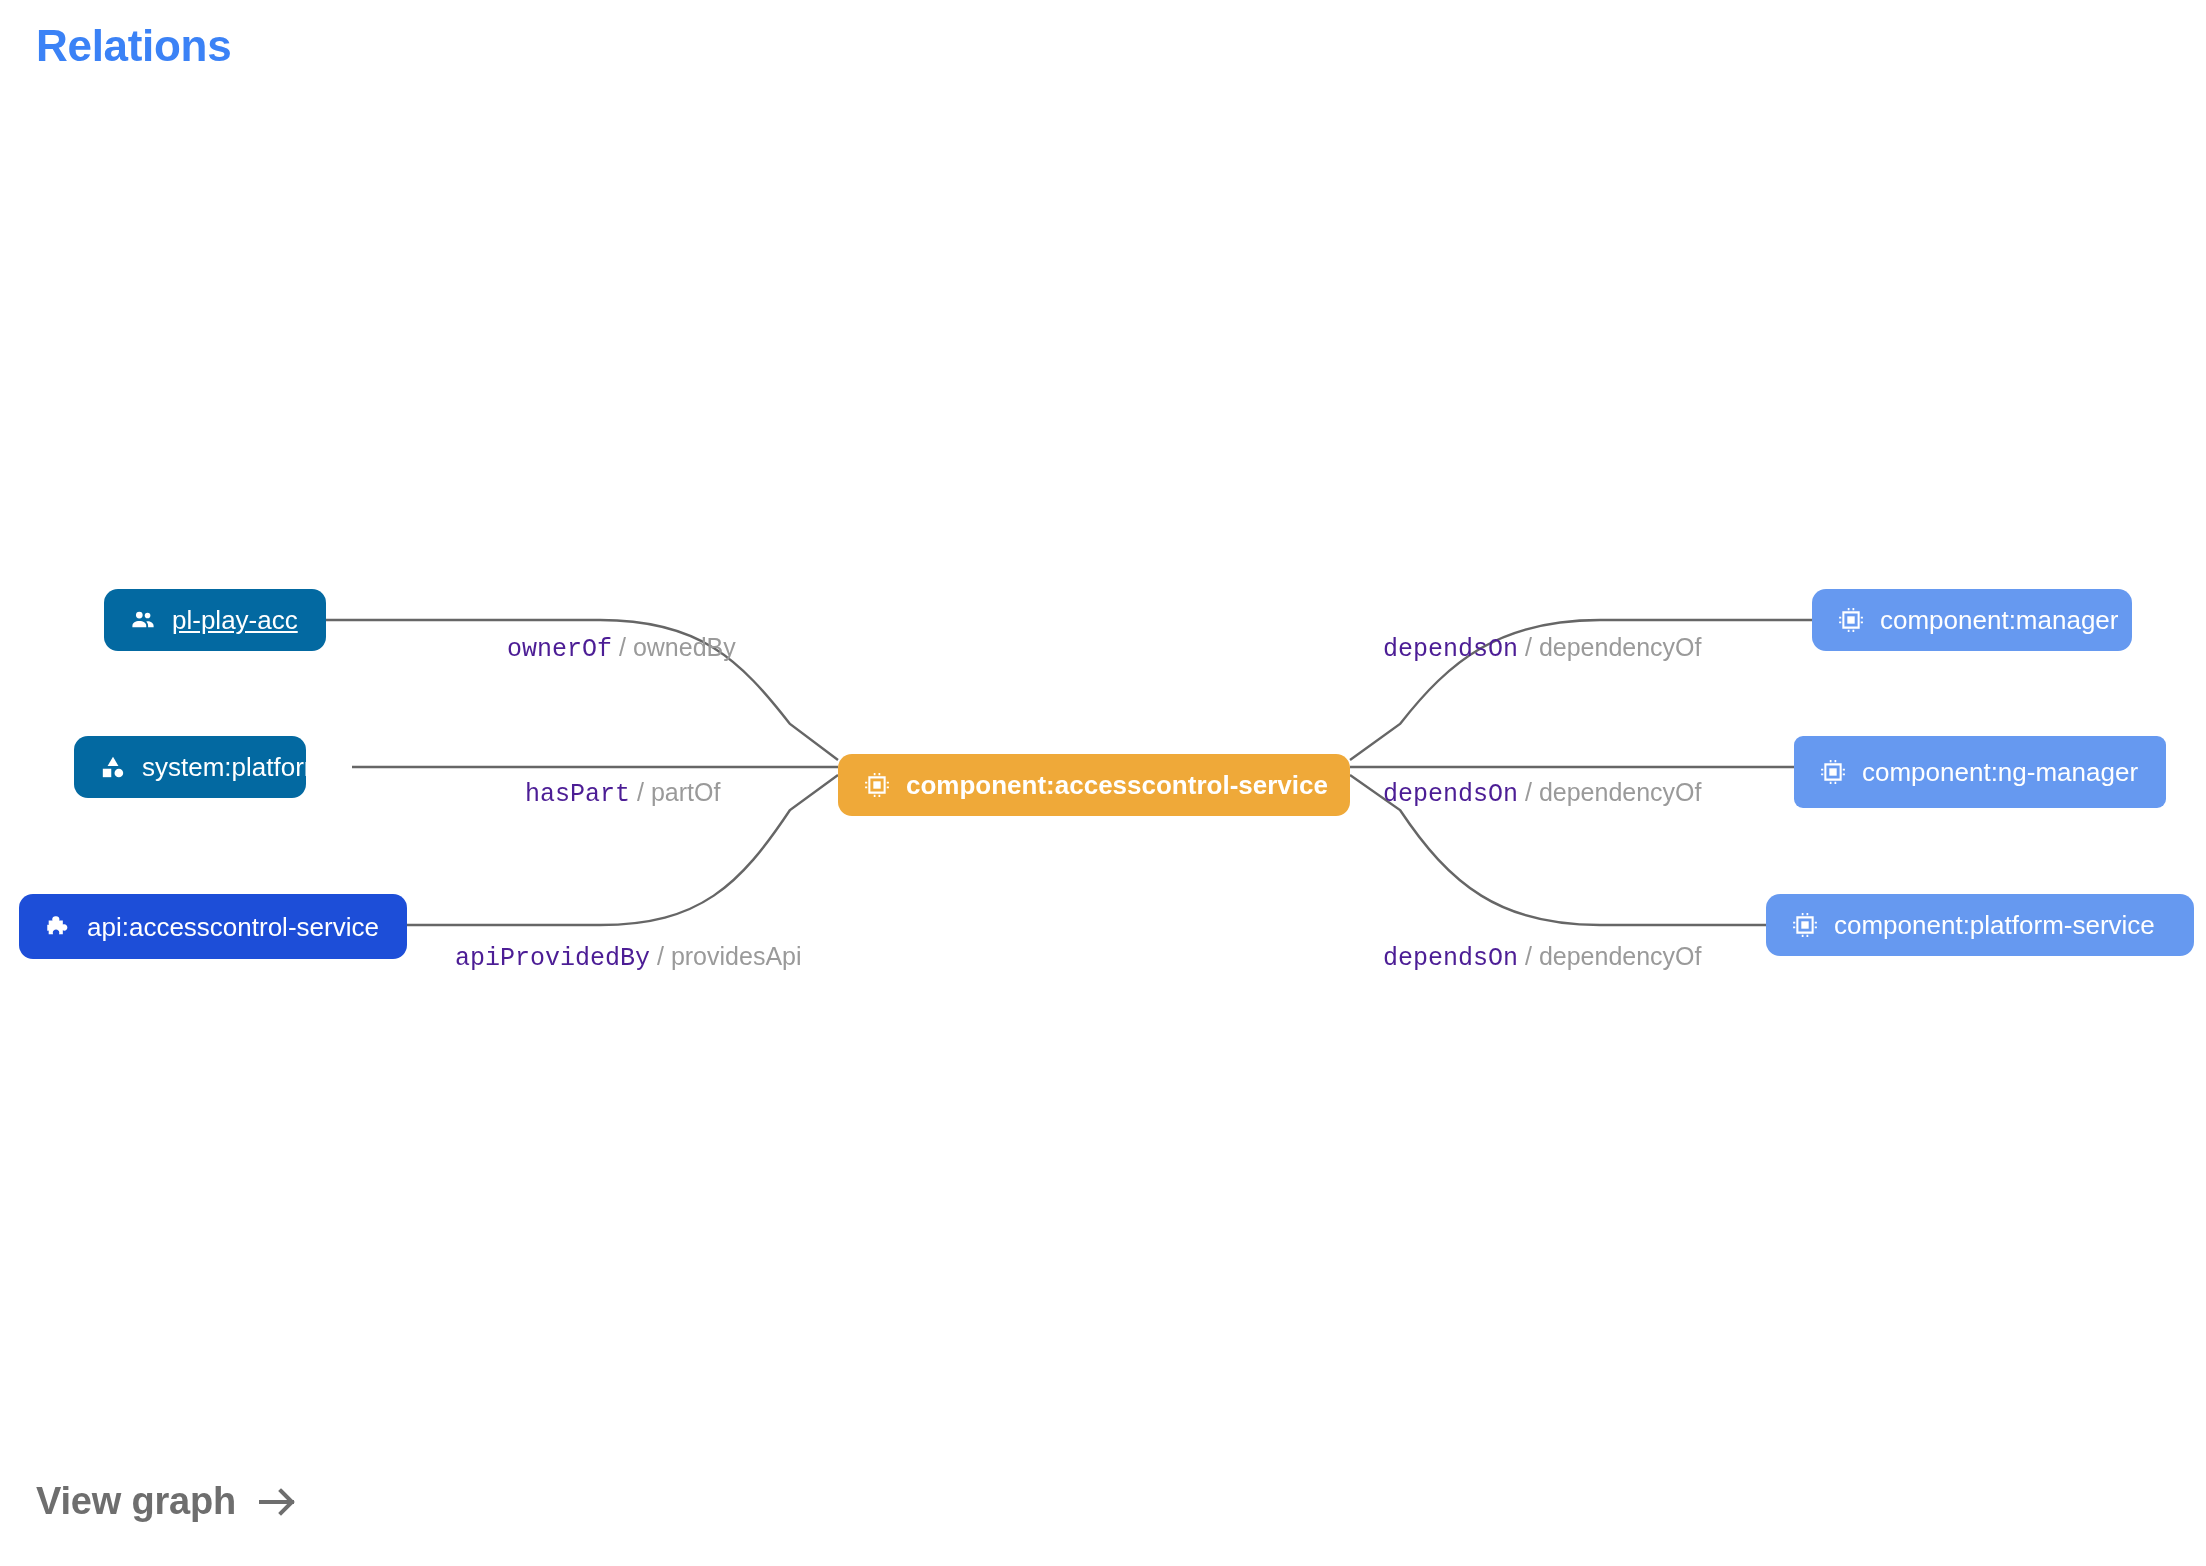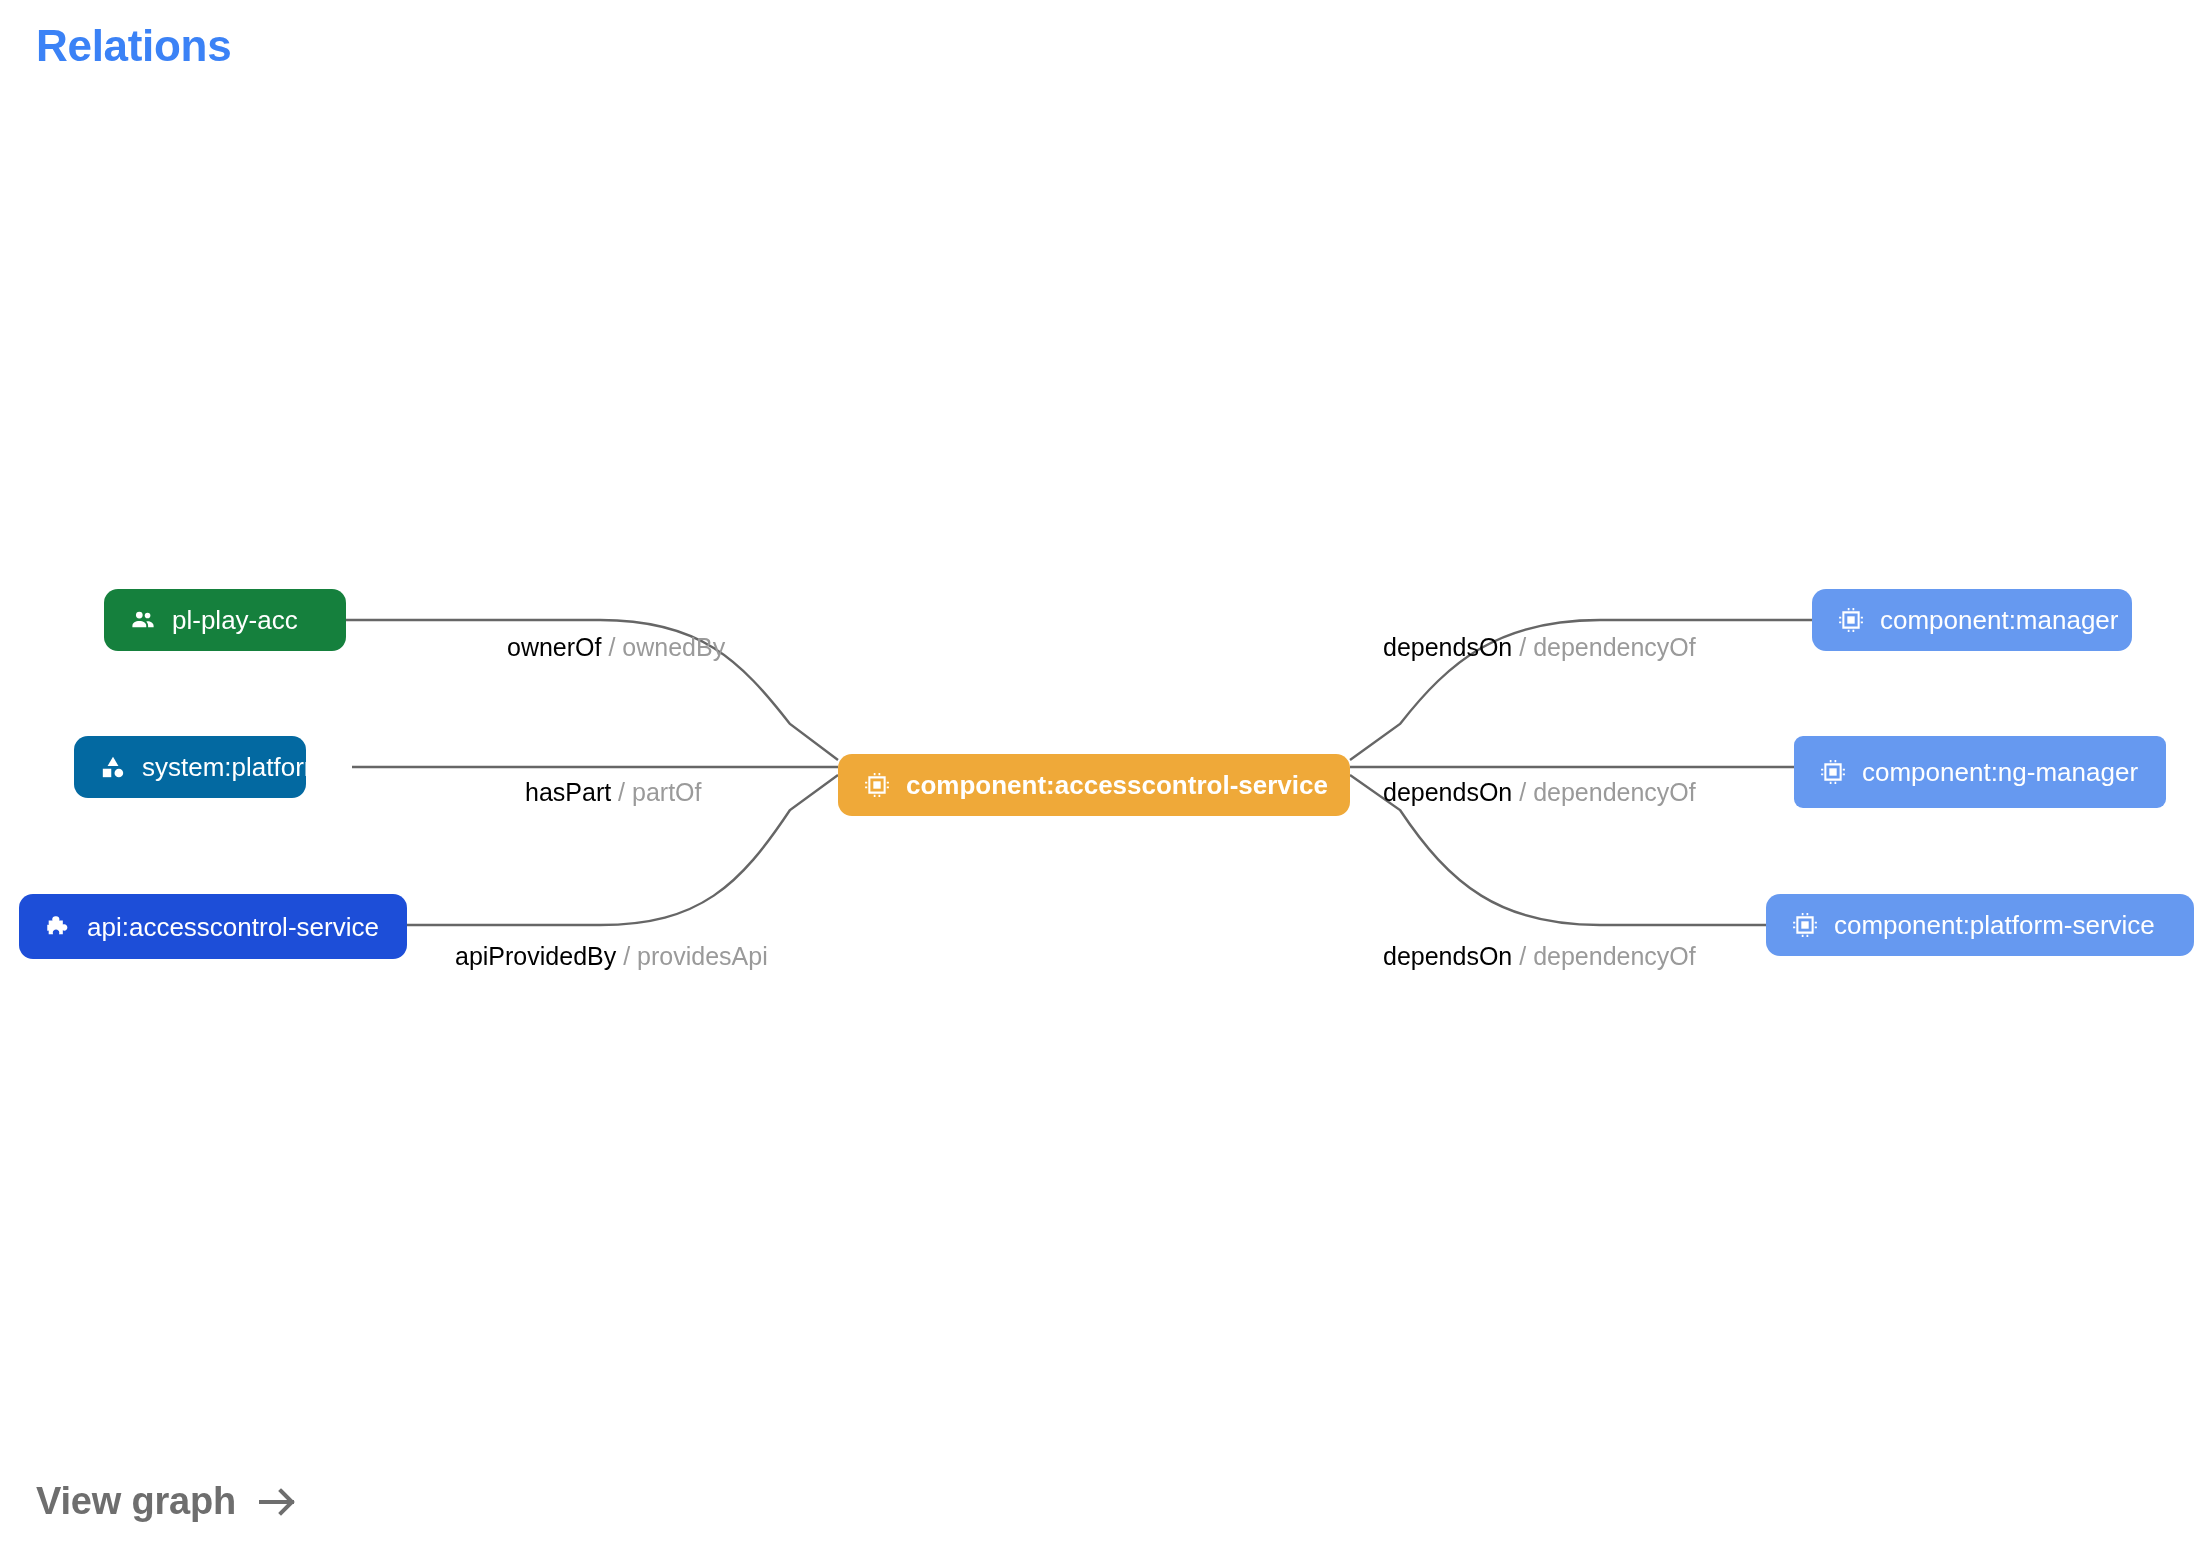--- a/index.html
+++ b/index.html
@@ -76,21 +76,21 @@
   .graph-node.node-blue .node-label { font-weight: normal; }
   .graph-node.node-orange .node-label { font-weight: bold; }
 
   .edge-label {
     position: absolute;
     font-size: 25px;
     line-height: 1;
     white-space: nowrap;
     color: #1c1c1c;
   }
-  .edge-label .rel-forward { color: #000000; }
+  .edge-label .rel-forward { color: #4c1d95; font-family: Liberation Mono, monospace; }
   .edge-label .rel-sep { color: #9a9a9a; }
   .edge-label .rel-reverse { color: #9a9a9a; }
 
   #view-graph-link {
     position: absolute;
     left: 36px;
     top: 1480px;
     font-size: 38px;
     font-weight: bold;
     color: #6e6e6e;
@@ -127,21 +127,21 @@
         <span class="node-icon">
           <svg width="26" height="26" viewBox="0 0 24 24" fill="#fff">
             <path d="M9 1h1.6v2H9zM13.4 1H15v2h-1.6zM9 21h1.6v2H9zM13.4 21H15v2h-1.6z"></path>
             <path d="M1 9h2v1.6H1zM1 13.4h2V15H1zM21 9h2v1.6h-2zM21 13.4h2V15h-2z"></path>
             <path d="M4 4h16v16H4zm1.9 1.9v12.2h12.2V5.9z"></path>
             <path d="M8.6 8.6h6.8v6.8H8.6z"></path>
           </svg>
         </span>
         <span class="node-label">component:accesscontrol-service</span>
       </div>
-      <div class="graph-node node-blue" style="left: 104px; top: 589px; width: 242px; height: 62px; background: #15803d;">
+      <div class="graph-node node-blue" style="left: 104px; top: 589px; width: 222px; height: 62px; background: #0369a1; text-decoration: underline;">
         <span class="node-icon">
           <svg width="26" height="26" viewBox="0 0 24 24" fill="#fff">
             <circle cx="8.6" cy="7.4" r="3.1"></circle>
             <circle cx="16.2" cy="7.8" r="2.6"></circle>
             <path d="M2.2 17.6c0-3 2.9-4.6 6.4-4.6s6.4 1.6 6.4 4.6v1.2H2.2z"></path>
             <path d="M16.1 13.2c3 .15 5.7 1.5 5.7 4.3v1.3h-5.1v-1.4c0-1.7-.6-3.1-1.7-4.1z"></path>
           </svg>
         </span>
         <span class="node-label">pl-play-acc</span>
       </div>

